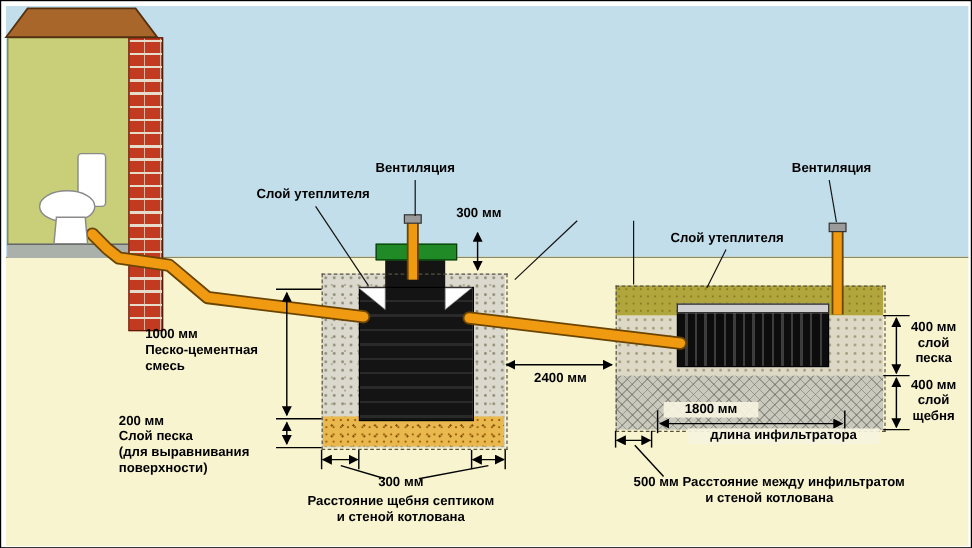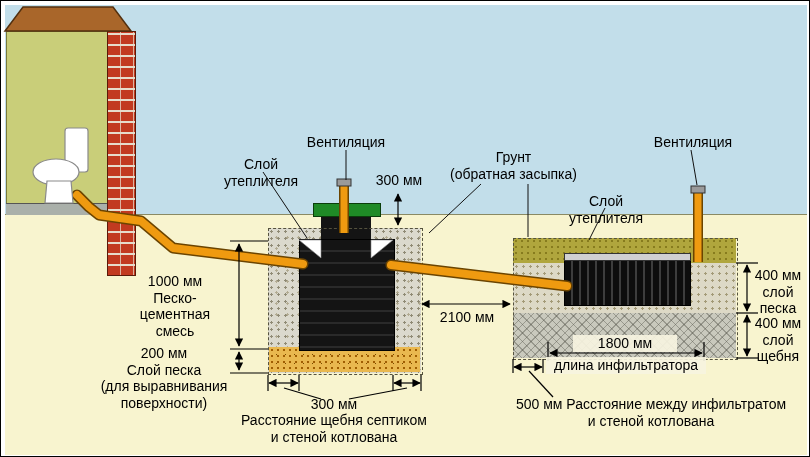--- a/index.html
+++ b/index.html
@@ -46,40 +46,40 @@
   
   #pit2-ins{left:512px;top:237px;width:223px;height:25px;z-index:1;}
   #pit2-sand{left:512px;top:262px;width:223px;height:50px;z-index:1;}
   #pit2-gravel{left:512px;top:312px;width:223px;height:45px;z-index:1;}
   #pit2-border{left:512px;top:237px;width:223px;height:120px;}
   #infiltrator{left:563px;top:252px;width:125px;height:51px;z-index:2;
     background:repeating-linear-gradient(90deg,#0d0d0d 0 6px,#3d3d3d 6px 8px);border:1px solid #000;}
   #infiltrator-top{left:563px;top:252px;width:125px;height:6px;background:#d0d0d0;border:1px solid #333;z-index:2;}
   svg.overlay{position:absolute;left:0;top:0;z-index:4;pointer-events:none;}
   
-  .lbl{position:absolute;font-weight:normal;font-size:14px;line-height:1.18;color:#000;
+  .lbl{position:absolute;font-weight:bold;font-size:11px;line-height:1.18;color:#000;
        white-space:pre-line;z-index:6;}
-  .ctr{text-align:center;} .rgt{text-align:center;}
+  .ctr{text-align:center;} .rgt{text-align:left;}
   .litebg{background:rgba(246,243,224,.92);}
   #lbl-vent-left{left:300px;top:133px;width:90px;}
   #lbl-ins-left{left:210px;top:155px;width:100px;}
   #lbl-depth300{left:370px;top:171px;width:56px;}
   #lbl-backfill{left:445px;top:148px;width:135px;}
   #lbl-ins-right{left:550px;top:192px;width:110px;}
   #lbl-vent-right{left:652px;top:133px;width:80px;}
   #lbl-sandcement{left:120px;top:272px;width:108px;}
   #lbl-sand100{left:98px;top:344px;width:130px;}
   #lbl-gap300{left:303px;top:395px;width:60px;}
   #lbl-gap300cap{left:233px;top:411px;width:200px;}
   #lbl-1500{left:431px;top:308px;width:70px;}
   #lbl-sand400{left:748px;top:266px;width:58px;}
   #lbl-gravel400{left:748px;top:314px;width:58px;}
-  #lbl-1800{left:572px;top:334px;width:104px;}
-  #lbl-1800cap{left:545px;top:356px;width:160px;}
-  #lbl-gap500{left:495px;top:395px;width:310px;}
+  #lbl-1800{left:552px;top:334px;width:79px;}
+  #lbl-1800cap{left:572px;top:356px;width:160px;}
+  #lbl-gap500{left:485px;top:395px;width:310px;}
 </style>
 </head>
 <body>
 
 <div id="stage">
 
   <div class="abs" id="sky"></div>
   <div class="abs" id="ground"></div>
 
   <div class="abs" id="house-wall"></div>
@@ -182,36 +182,34 @@
       <line x1="512" y1="358" x2="512" y2="372"></line>
       <line x1="542" y1="358" x2="542" y2="372"></line>
       <line x1="513" y1="366" x2="541" y2="366" marker-start="url(#arr)" marker-end="url(#arr)"></line>
       <line x1="528" y1="370" x2="552" y2="396"></line>
     </g>
   </svg>
 
   <div class="lbl ctr" id="lbl-vent-left">Вентиляция</div>
   <div class="lbl ctr" id="lbl-ins-left">Слой утеплителя</div>
   <div class="lbl ctr" id="lbl-depth300">300 мм</div>
-  <div class="lbl ctr" id="lbl-backfill">Грунт
-(обратная засыпка)</div>
   <div class="lbl ctr" id="lbl-ins-right">Слой утеплителя</div>
   <div class="lbl ctr" id="lbl-vent-right">Вентиляция</div>
 
   <div class="lbl rgt" id="lbl-sandcement">1000 мм
 Песко-цементная
 смесь</div>
   <div class="lbl rgt" id="lbl-sand100">200 мм
 Слой песка
 (для выравнивания
 поверхности)</div>
   <div class="lbl ctr" id="lbl-gap300">300 мм</div>
   <div class="lbl ctr" id="lbl-gap300cap">Расстояние щебня септиком
 и стеной котлована</div>
-  <div class="lbl ctr" id="lbl-1500">2100 мм</div>
+  <div class="lbl ctr" id="lbl-1500">2400 мм</div>
   <div class="lbl ctr" id="lbl-sand400">400 мм
 слой песка</div>
   <div class="lbl ctr" id="lbl-gravel400">400 мм
 слой щебня</div>
   <div class="lbl ctr litebg" id="lbl-1800">1800 мм</div>
   <div class="lbl ctr litebg" id="lbl-1800cap">длина инфильтратора</div>
   <div class="lbl ctr" id="lbl-gap500">500 мм Расстояние между инфильтратом
 и стеной котлована</div>
 
 </div>

